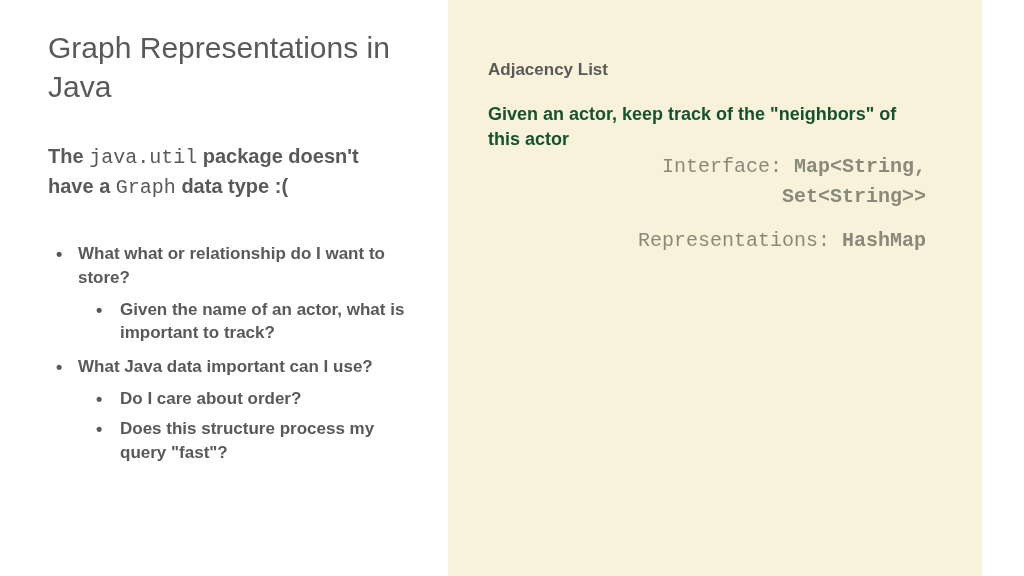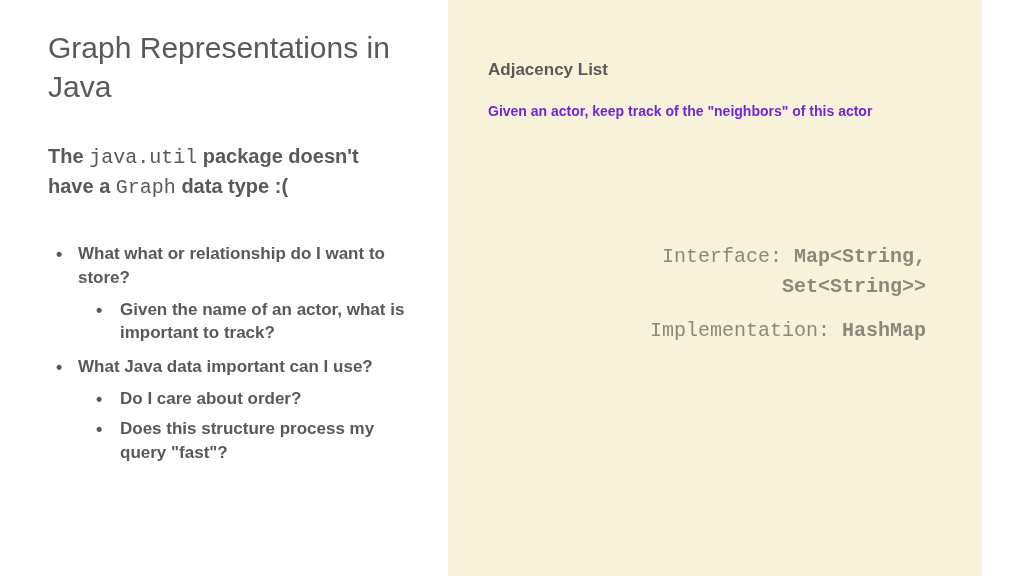--- a/index.html
+++ b/index.html
@@ -10,21 +10,21 @@
   .title { font-size: 30px; font-weight: 400; color: #595959; line-height: 1.3; margin-bottom: 36px; }
   .subtitle { font-size: 20px; font-weight: 700; color: #595959; line-height: 1.4; margin-bottom: 40px; }
   .subtitle .code { font-family: "Courier New", monospace; font-weight: 400; }
   ul { list-style: none; }
   .outer-list > li { font-size: 17px; font-weight: 700; color: #595959; line-height: 1.4; margin-bottom: 10px; padding-left: 30px; position: relative; }
   .outer-list > li::before { content: "•"; position: absolute; left: 8px; top: 0; font-size: 18px; }
   .inner-list { margin-top: 8px; }
   .inner-list > li { font-size: 17px; font-weight: 700; color: #595959; line-height: 1.4; margin-bottom: 6px; padding-left: 42px; position: relative; }
   .inner-list > li::before { content: "•"; position: absolute; left: 18px; top: 0; font-size: 18px; }
   .right-heading { font-size: 17px; font-weight: 700; color: #595959; margin-bottom: 22px; }
-  .right-sub { font-size: 14px; font-weight: 700; color: #6d28d9; line-height: 1.4; margin-bottom: 120px; }
+  .right-sub { font-size: 18px; font-weight: 700; color: #14532d; line-height: 1.4; }
   .code-block { text-align: right; font-family: "Courier New", monospace; font-size: 20px; color: #8a8a7a; line-height: 1.5; }
   .code-block .line { margin-bottom: 14px; }
   .code-block .bold { font-weight: 700; }
 </style>
 </head>
 <body>
 
 <div class="slide">
   <div class="left">
     <h1 class="title">Graph Representations in Java</h1>
@@ -49,17 +49,17 @@
   </div>
   <div class="right">
     <div class="right-heading">Adjacency List</div>
     <div class="right-sub">Given an actor, keep track of the "neighbors" of this actor</div>
     <div class="code-block">
       <div class="line">
         <span>Interface: </span><span class="bold">Map&lt;String,</span><br>
         <span class="bold">Set&lt;String&gt;&gt;</span>
       </div>
       <div class="line">
-        <span>Implementation: </span><span class="bold">HashMap</span>
+        <span>Representations: </span><span class="bold">HashMap</span>
       </div>
     </div>
   </div>
 </div>
 
 </body></html>

